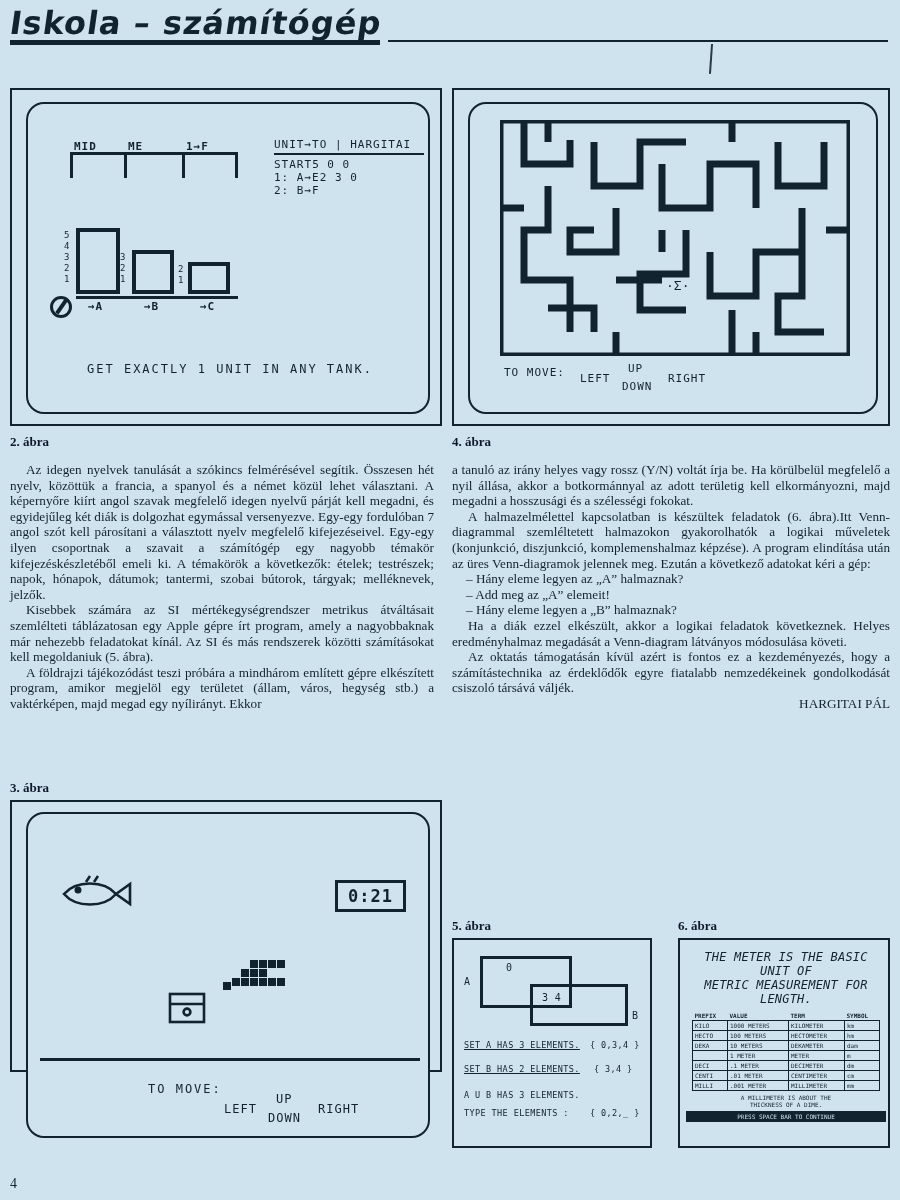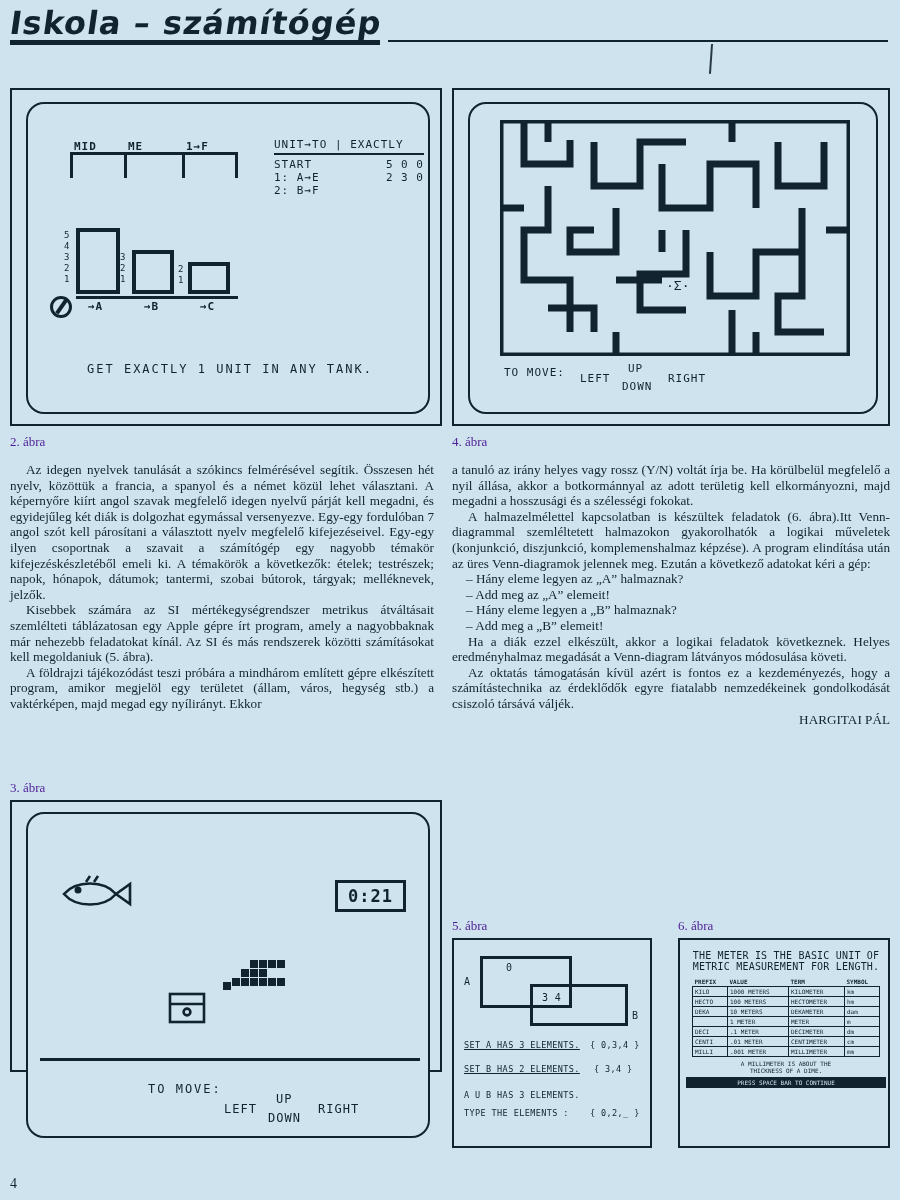--- a/index.html
+++ b/index.html
@@ -49,38 +49,38 @@
     position:absolute;
     border:2px solid #10232e;
     border-radius:18px;
     box-sizing:border-box;
     background:#cfe3ee;
   }
   .caption{
     position:absolute;
     font-family:"Liberation Serif", serif;
     font-size:13px;
-    font-weight:normal;
-    color:#4c1d95;
+    font-weight:bold;
+    color:#0f172a;
   }
 
   
   #fig2{left:10px;top:88px;width:432px;height:338px;}
   #fig2 .screen{left:14px;top:12px;width:404px;height:312px;}
   #fig2 .tanks{
     position:absolute;left:38px;top:40px;width:176px;height:190px;
   }
   .tankbox{position:absolute;border:4px solid #10232e;box-sizing:border-box;}
   .lbl{position:absolute;font-family:"DejaVu Sans Mono",monospace;font-size:11px;font-weight:bold;letter-spacing:1px;}
   .scalenum{position:absolute;font-family:"DejaVu Sans Mono",monospace;font-size:9px;line-height:9px;}
   .solid{position:absolute;background:#10232e;}
   #fig2 .tbl{position:absolute;left:246px;top:34px;width:150px;}
   #fig2 .tbl .hdr{font-family:"DejaVu Sans Mono",monospace;font-size:11px;letter-spacing:1px;}
   #fig2 .tbl .hline{height:2px;background:#10232e;margin:2px 0 3px 0;}
-  #fig2 .tbl .row{font-family:"DejaVu Sans Mono",monospace;font-size:11px;letter-spacing:1px;display:flex;justify-content:space-between;}
+  #fig2 .tbl .row{font-family:"DejaVu Sans Mono",monospace;font-size:11px;letter-spacing:1px;display:flex;}
   #fig2 .bottom{
     position:absolute;left:0;top:258px;width:404px;text-align:center;
     font-family:"DejaVu Sans Mono",monospace;font-size:12px;letter-spacing:2px;
   }
   .valve{
     position:absolute;width:22px;height:22px;border:3px solid #10232e;border-radius:50%;
     box-sizing:border-box;
   }
   .valve:before{content:"";position:absolute;left:7px;top:-2px;width:4px;height:18px;background:#10232e;transform:rotate(35deg);}
 
@@ -104,21 +104,21 @@
   
   #fig5{left:452px;top:938px;width:200px;height:210px;}
   #fig5 .inner{position:absolute;left:8px;top:8px;width:182px;height:192px;}
   #fig5 .vbox{position:absolute;border:3px solid #10232e;box-sizing:border-box;}
   #fig5 .ln{position:absolute;font-family:"DejaVu Sans Mono",monospace;font-size:8.5px;letter-spacing:.4px;white-space:nowrap;}
   .ul{text-decoration:underline;}
 
   
   #fig6{left:678px;top:938px;width:212px;height:210px;}
   #fig6 .inner{position:absolute;left:6px;top:6px;width:200px;height:198px;background:#cfe3ee;}
-  #fig6 .t{font-family:"DejaVu Sans Mono",monospace;font-size:10px;letter-spacing:.2px;}
+  #fig6 .t{font-family:"DejaVu Sans Mono",monospace;font-size:12px;letter-spacing:.2px;font-style:italic;}
   #fig6 table{border-collapse:collapse;width:188px;margin:0 auto;}
   #fig6 td,#fig6 th{border:1px solid #10232e;font-family:"DejaVu Sans Mono",monospace;font-size:6px;padding:1px 2px;text-align:left;color:#10232e;}
   #fig6 th{border:none;font-weight:bold;}
   #fig6 .note{font-family:"DejaVu Sans Mono",monospace;font-size:6px;margin-top:3px;text-align:center;}
   #fig6 .press{margin-top:3px;background:#10232e;color:#cfe3ee;font-family:"DejaVu Sans Mono",monospace;font-size:6px;text-align:center;padding:2px 0;}
 
   
   .col{
     position:absolute;
     font-family:"Liberation Serif", serif;
@@ -179,21 +179,21 @@
         <span class="lbl" style="left:78px;top:156px;">→B</span>
         <span class="lbl" style="left:134px;top:156px;">→C</span>
 
         <div class="valve" style="left:-16px;top:152px;"></div>
       </div>
 
       <div class="tbl">
         <div class="hdr">
           <span>UNIT→TO</span>
           <span> | </span>
-          <span>EXACTLY</span>
+          <span>HARGITAI</span>
         </div>
         <div class="hline"></div>
         <div class="row">
           <span>START</span>
           <span>5 0 0</span>
         </div>
         <div class="row">
           <span>1: A→E</span>
           <span>2 3 0</span>
         </div>
@@ -251,21 +251,20 @@
     <p>Kisebbek számára az SI mértékegységrendszer metrikus átváltásait szemlélteti táblázatosan egy Apple gépre írt program, amely a nagyobbaknak már nehezebb feladatokat kínál. Az SI és más rendszerek közötti számításokat kell megoldaniuk (5. ábra).</p>
     <p>A földrajzi tájékozódást teszi próbára a mindhárom említett gépre elkészített program, amikor megjelöl egy területet (állam, város, hegység stb.) a vaktérképen, majd megad egy nyílirányt. Ekkor</p>
   </div>
 
   <div class="col" id="colR">
     <p class="noind">a tanuló az irány helyes vagy rossz (Y/N) voltát írja be. Ha körülbelül megfelelő a nyil állása, akkor a botkormánnyal az adott területig kell elkormányozni, majd megadni a hosszusági és a szélességi fokokat.</p>
     <p>A halmazelmélettel kapcsolatban is készültek feladatok (6. ábra).Itt Venn-diagrammal szemléltetett halmazokon gyakorolhatók a logikai műveletek (konjunkció, diszjunkció, komplemenshalmaz képzése). A program elindítása után az üres Venn-diagramok jelennek meg. Ezután a következő adatokat kéri a gép:</p>
     <p class="dash">– <span>Hány eleme legyen az „A” halmaznak?</span></p>
     <p class="dash">– <span>Add meg az „A” elemeit!</span></p>
     <p class="dash">– <span>Hány eleme legyen a „B” halmaznak?</span></p>
-    <p class="dash">– <span>Add meg a „B” elemeit!</span></p>
     <p>Ha a diák ezzel elkészült, akkor a logikai feladatok következnek. Helyes eredményhalmaz megadását a Venn-diagram látványos módosulása követi.</p>
     <p>Az oktatás támogatásán kívül azért is fontos ez a kezdeményezés, hogy a számítástechnika az érdeklődők egyre fiatalabb nemzedékeinek gondolkodását csiszoló társává váljék.</p>
     <p class="sig noind">HARGITAI PÁL</p>
   </div>
 
   <div class="caption" style="left:10px;top:780px;">3. ábra</div>
 
   <div class="fig" id="fig3">
     <div class="screen">
       <svg width="400" height="320" viewBox="0 0 400 320" style="position:absolute;left:0;top:0;">

